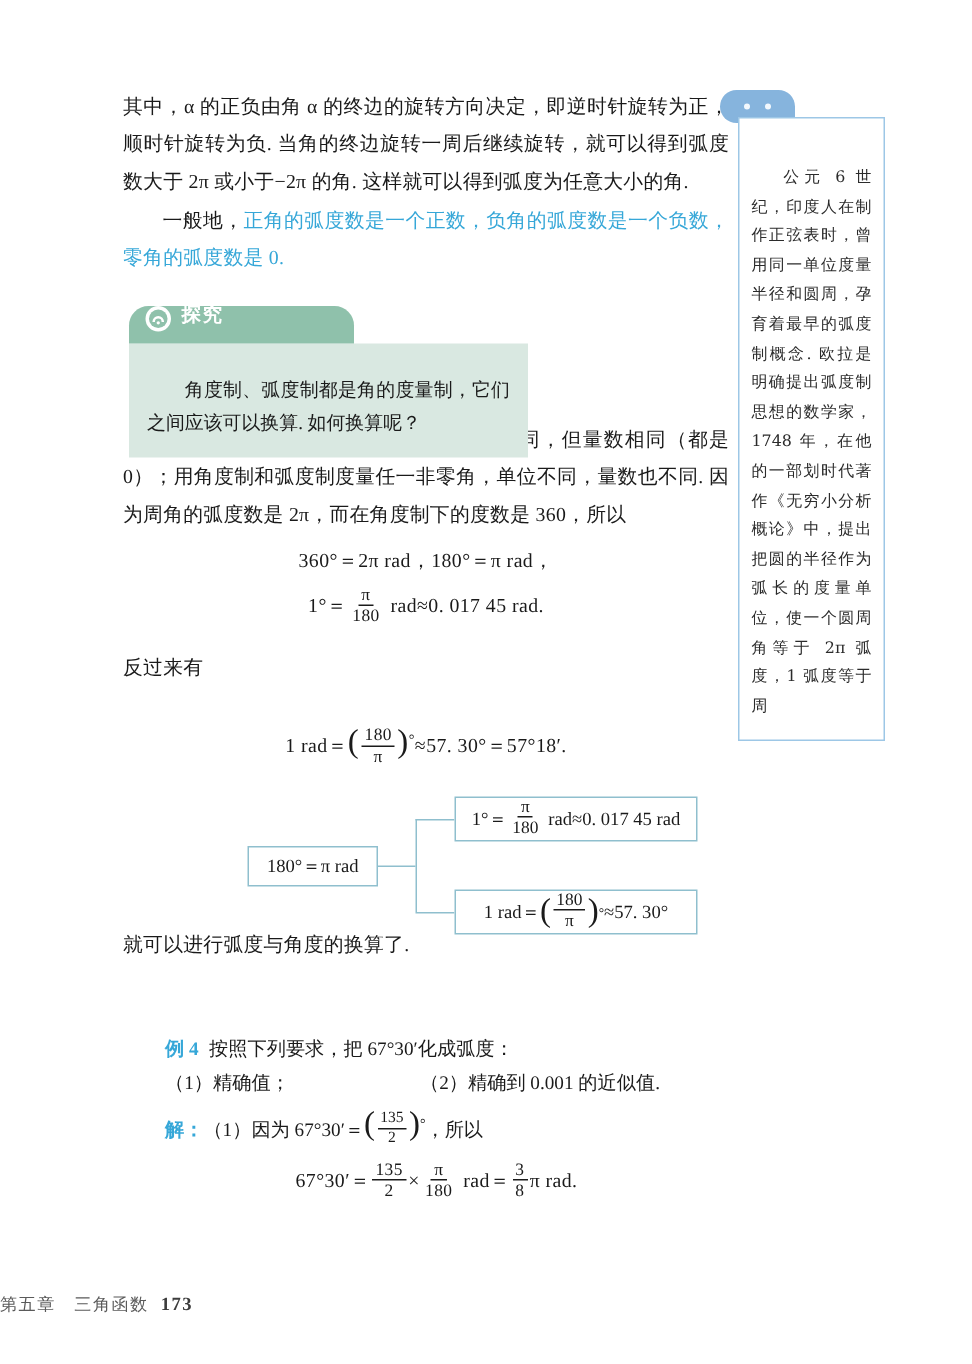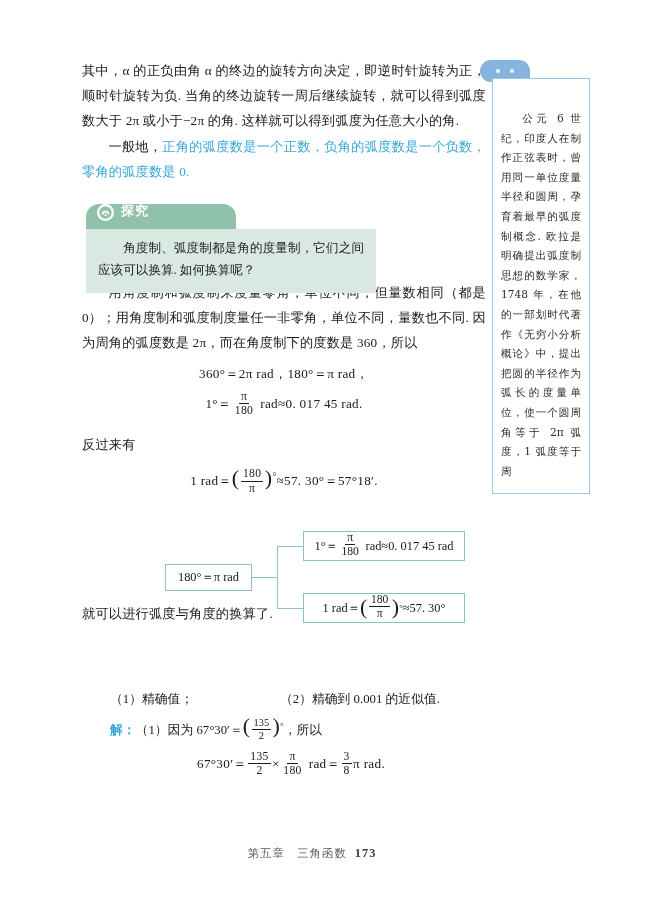--- a/index.html
+++ b/index.html
@@ -50,23 +50,23 @@
     margin-right:7px;flex:none;
   }
   .inquiry-icon svg{display:block;}
   .inquiry-title{
     font-family:"DejaVu Sans","Liberation Sans",sans-serif;
     font-size:13px;font-weight:700;color:#ffffff;letter-spacing:1px;
     line-height:1;
   }
   .inquiry-body{
     background:#d9e8e1;
-    padding:8px 12px 12px 12px;
+    padding:20px 12px 12px 12px;
     box-sizing:border-box;
-    width:290px;
+    width:266px;
     min-height:60px;
   }
   .inquiry-body p{
     margin:0;font-size:12.6px;line-height:22px;
     text-indent:2em;text-align:justify;
     text-justify:inter-ideograph;
   }
 
   
   .sidenote{
@@ -162,22 +162,21 @@
     font-size:12.8px;line-height:23px;margin:0;
     white-space:nowrap;
   }
   .ex-label{color:#36a7d8;font-weight:700;margin-right:7px;}
   .ex-two{display:flex;}
   .ex-two .a{width:170px;}
 
   
   .footer{
     position:absolute;
-    left:0;right:0;bottom:48px;
-    text-align:center;
+    left:0;right:0;bottom:32px;
     font-size:11.4px;
     color:#5a5a5a;
     letter-spacing:1px;
     padding-right:24px;
   }
   .footer .pg{font-weight:700;color:#3c3c3c;margin-left:8px;font-size:12.4px;}
 </style>
 </head>
 <body>
 
@@ -199,21 +198,21 @@
 
     <div class="fml">
       <span>1°＝</span><span class="frac">
           <span class="n">π</span>
           <span class="d">180</span>
         </span>&nbsp;<span>rad≈0. 017 45 rad.</span>
     </div>
 
     <p class="body" style="margin-top:14px;">反过来有</p>
 
-    <div class="fml" style="margin-top:12px;">
+    <div class="fml" style="margin-top:28px;">
       <span>1 rad＝</span><span class="paren">(</span><span class="frac">
           <span class="n">180</span>
           <span class="d">π</span>
         </span><span class="paren">)</span><sup class="deg">°</sup><span>≈57. 30°＝57°18′.</span>
     </div>
 
 
     <div style="height:105px"></div>
 
     <p class="body">就可以进行弧度与角度的换算了.</p>
@@ -267,20 +266,23 @@
           <span class="n">180</span>
           <span class="d">π</span>
         </span>
         <span class="paren">)</span>
         <sup class="deg">°</sup>
         <span>≈57. 30°</span>
     </div>
   </div>
 
   <div class="example">
+    <p class="ex-line">
+      <span class="ex-label">例 4</span><span>按照下列要求，把 67°30′化成弧度：</span>
+    </p>
     <div class="ex-line ex-two">
       <span class="a">（1）精确值；</span>
       <span>（2）精确到 0.001 的近似值.</span>
     </div>
     <p class="ex-line" style="margin-top:4px;">
       <span class="ex-label" style="margin-right:0;">解：</span><span>（1）因为 67°30′＝</span><span class="paren">(</span><span class="frac">
           <span class="n" style="font-size:10.4px;">135</span>
           <span class="d" style="font-size:10.4px;">2</span>
         </span><span class="paren">)</span><sup class="deg">°</sup><span>，所以</span>
     </p>

